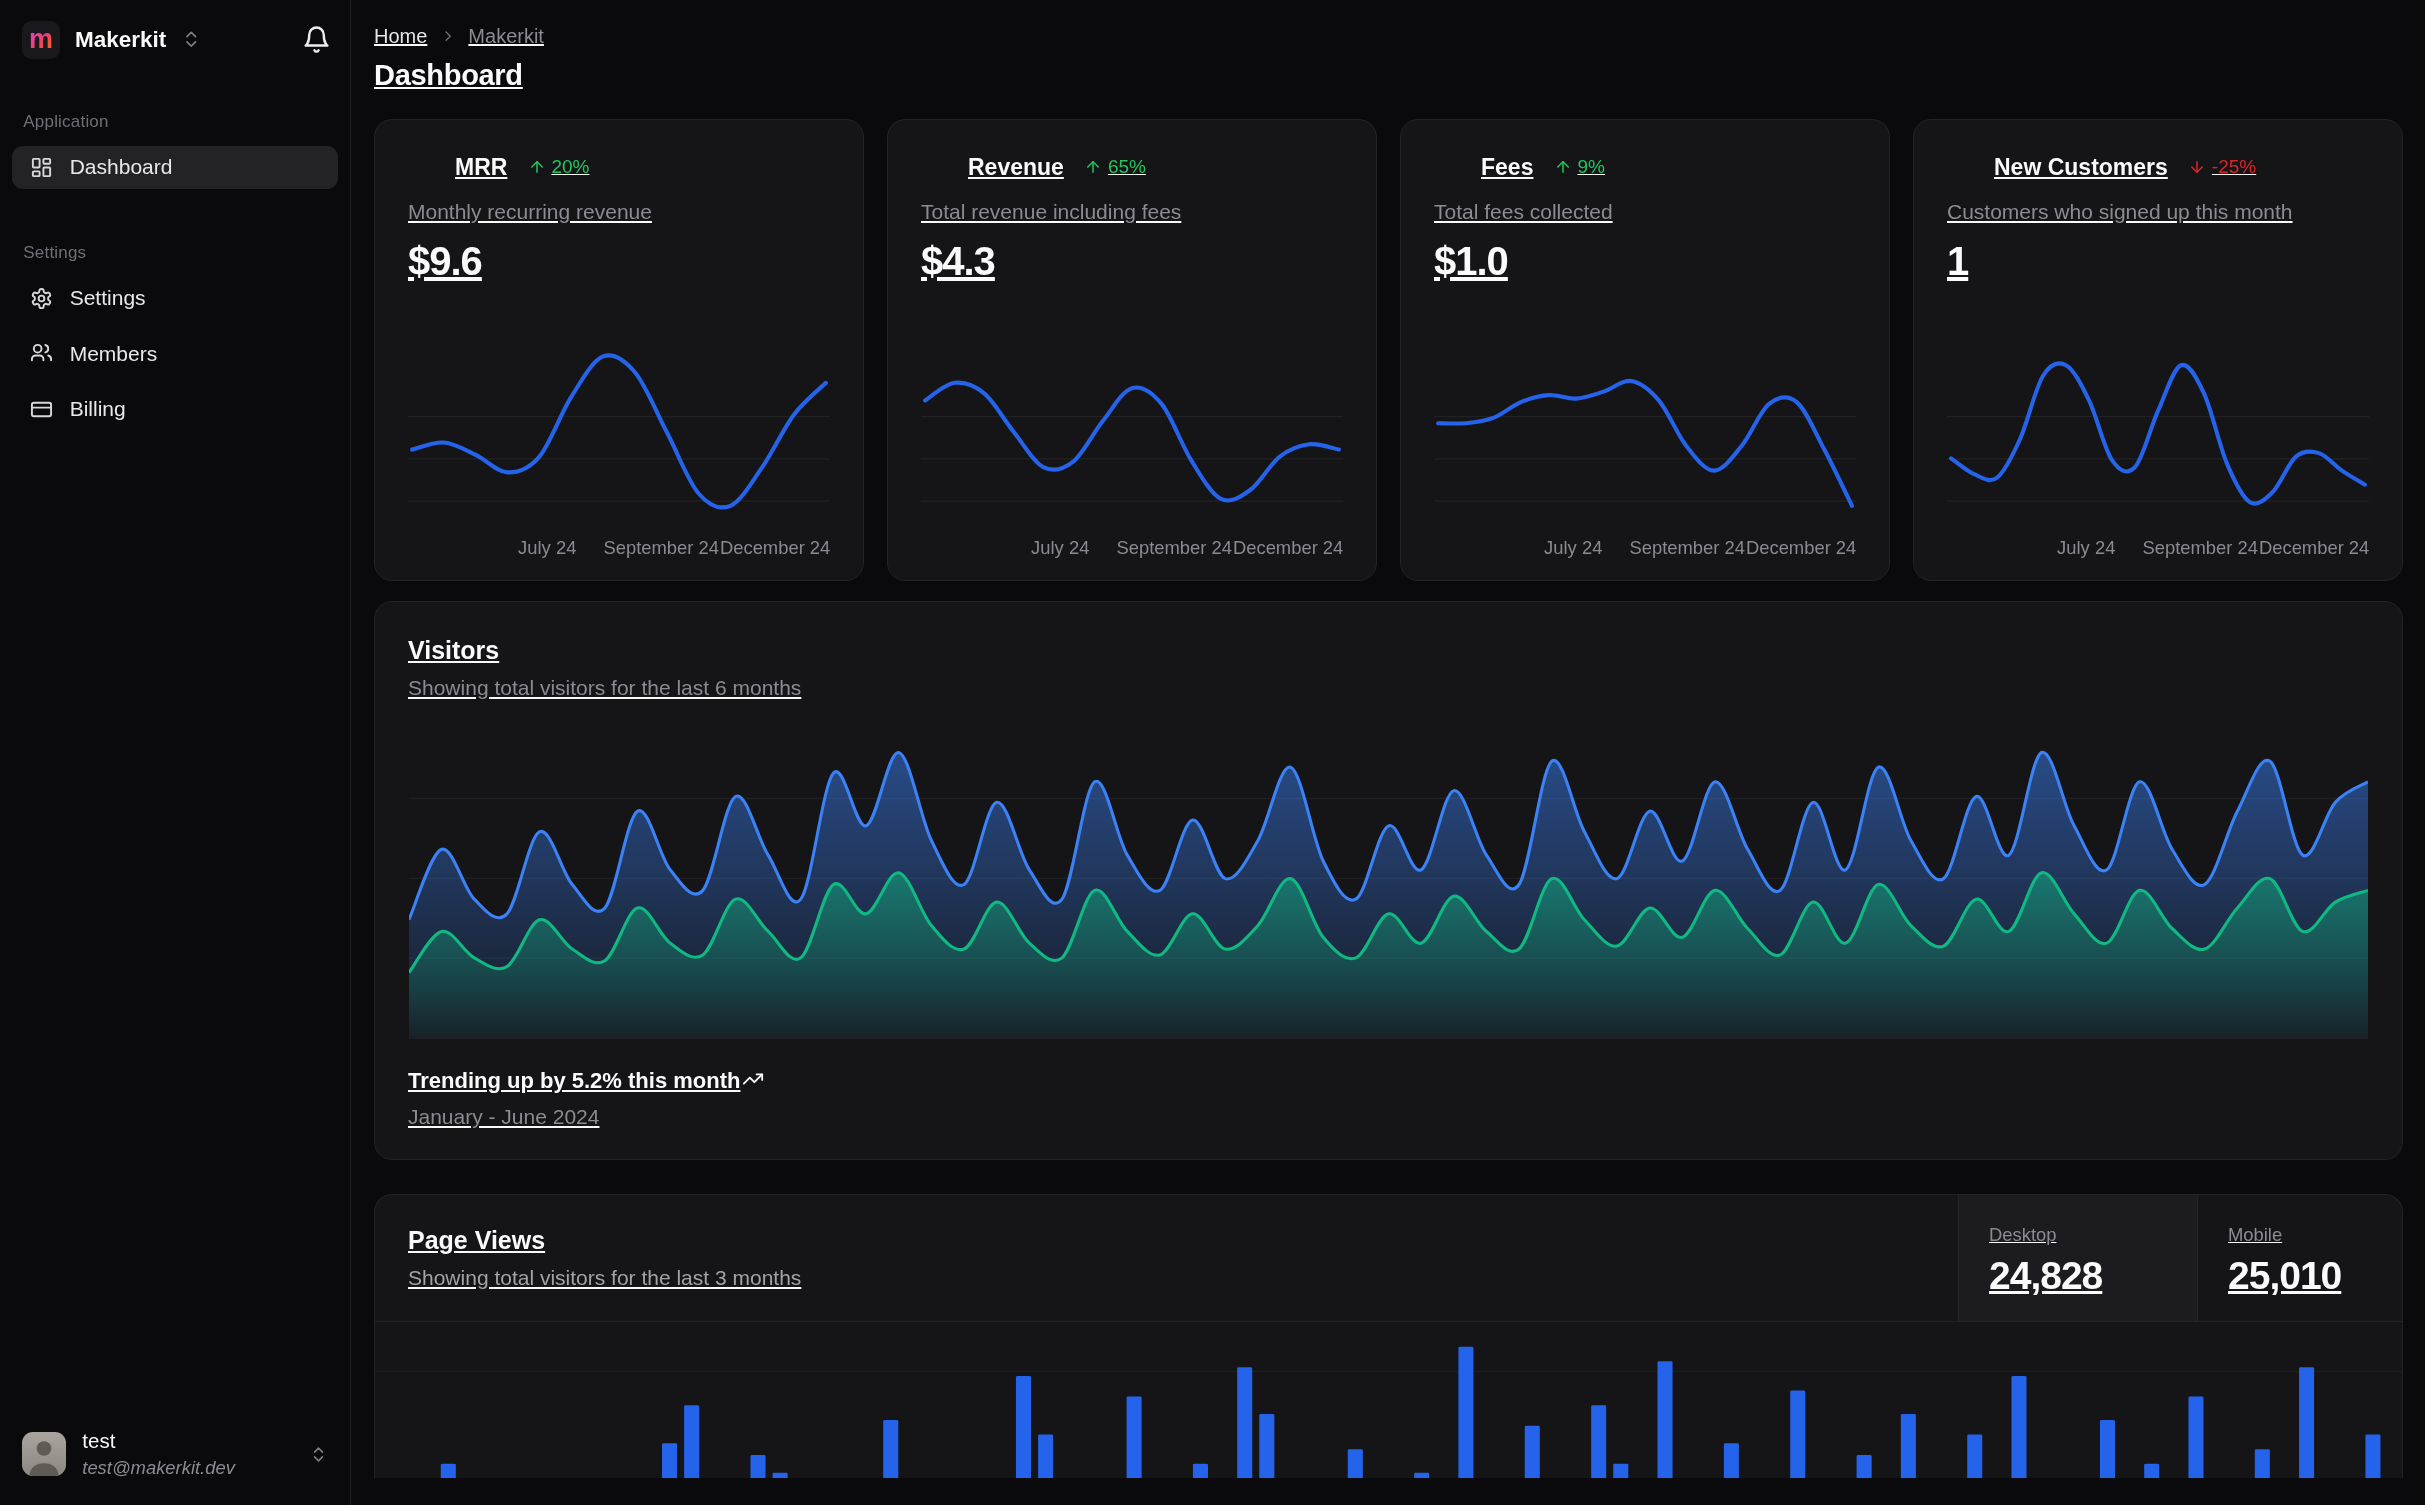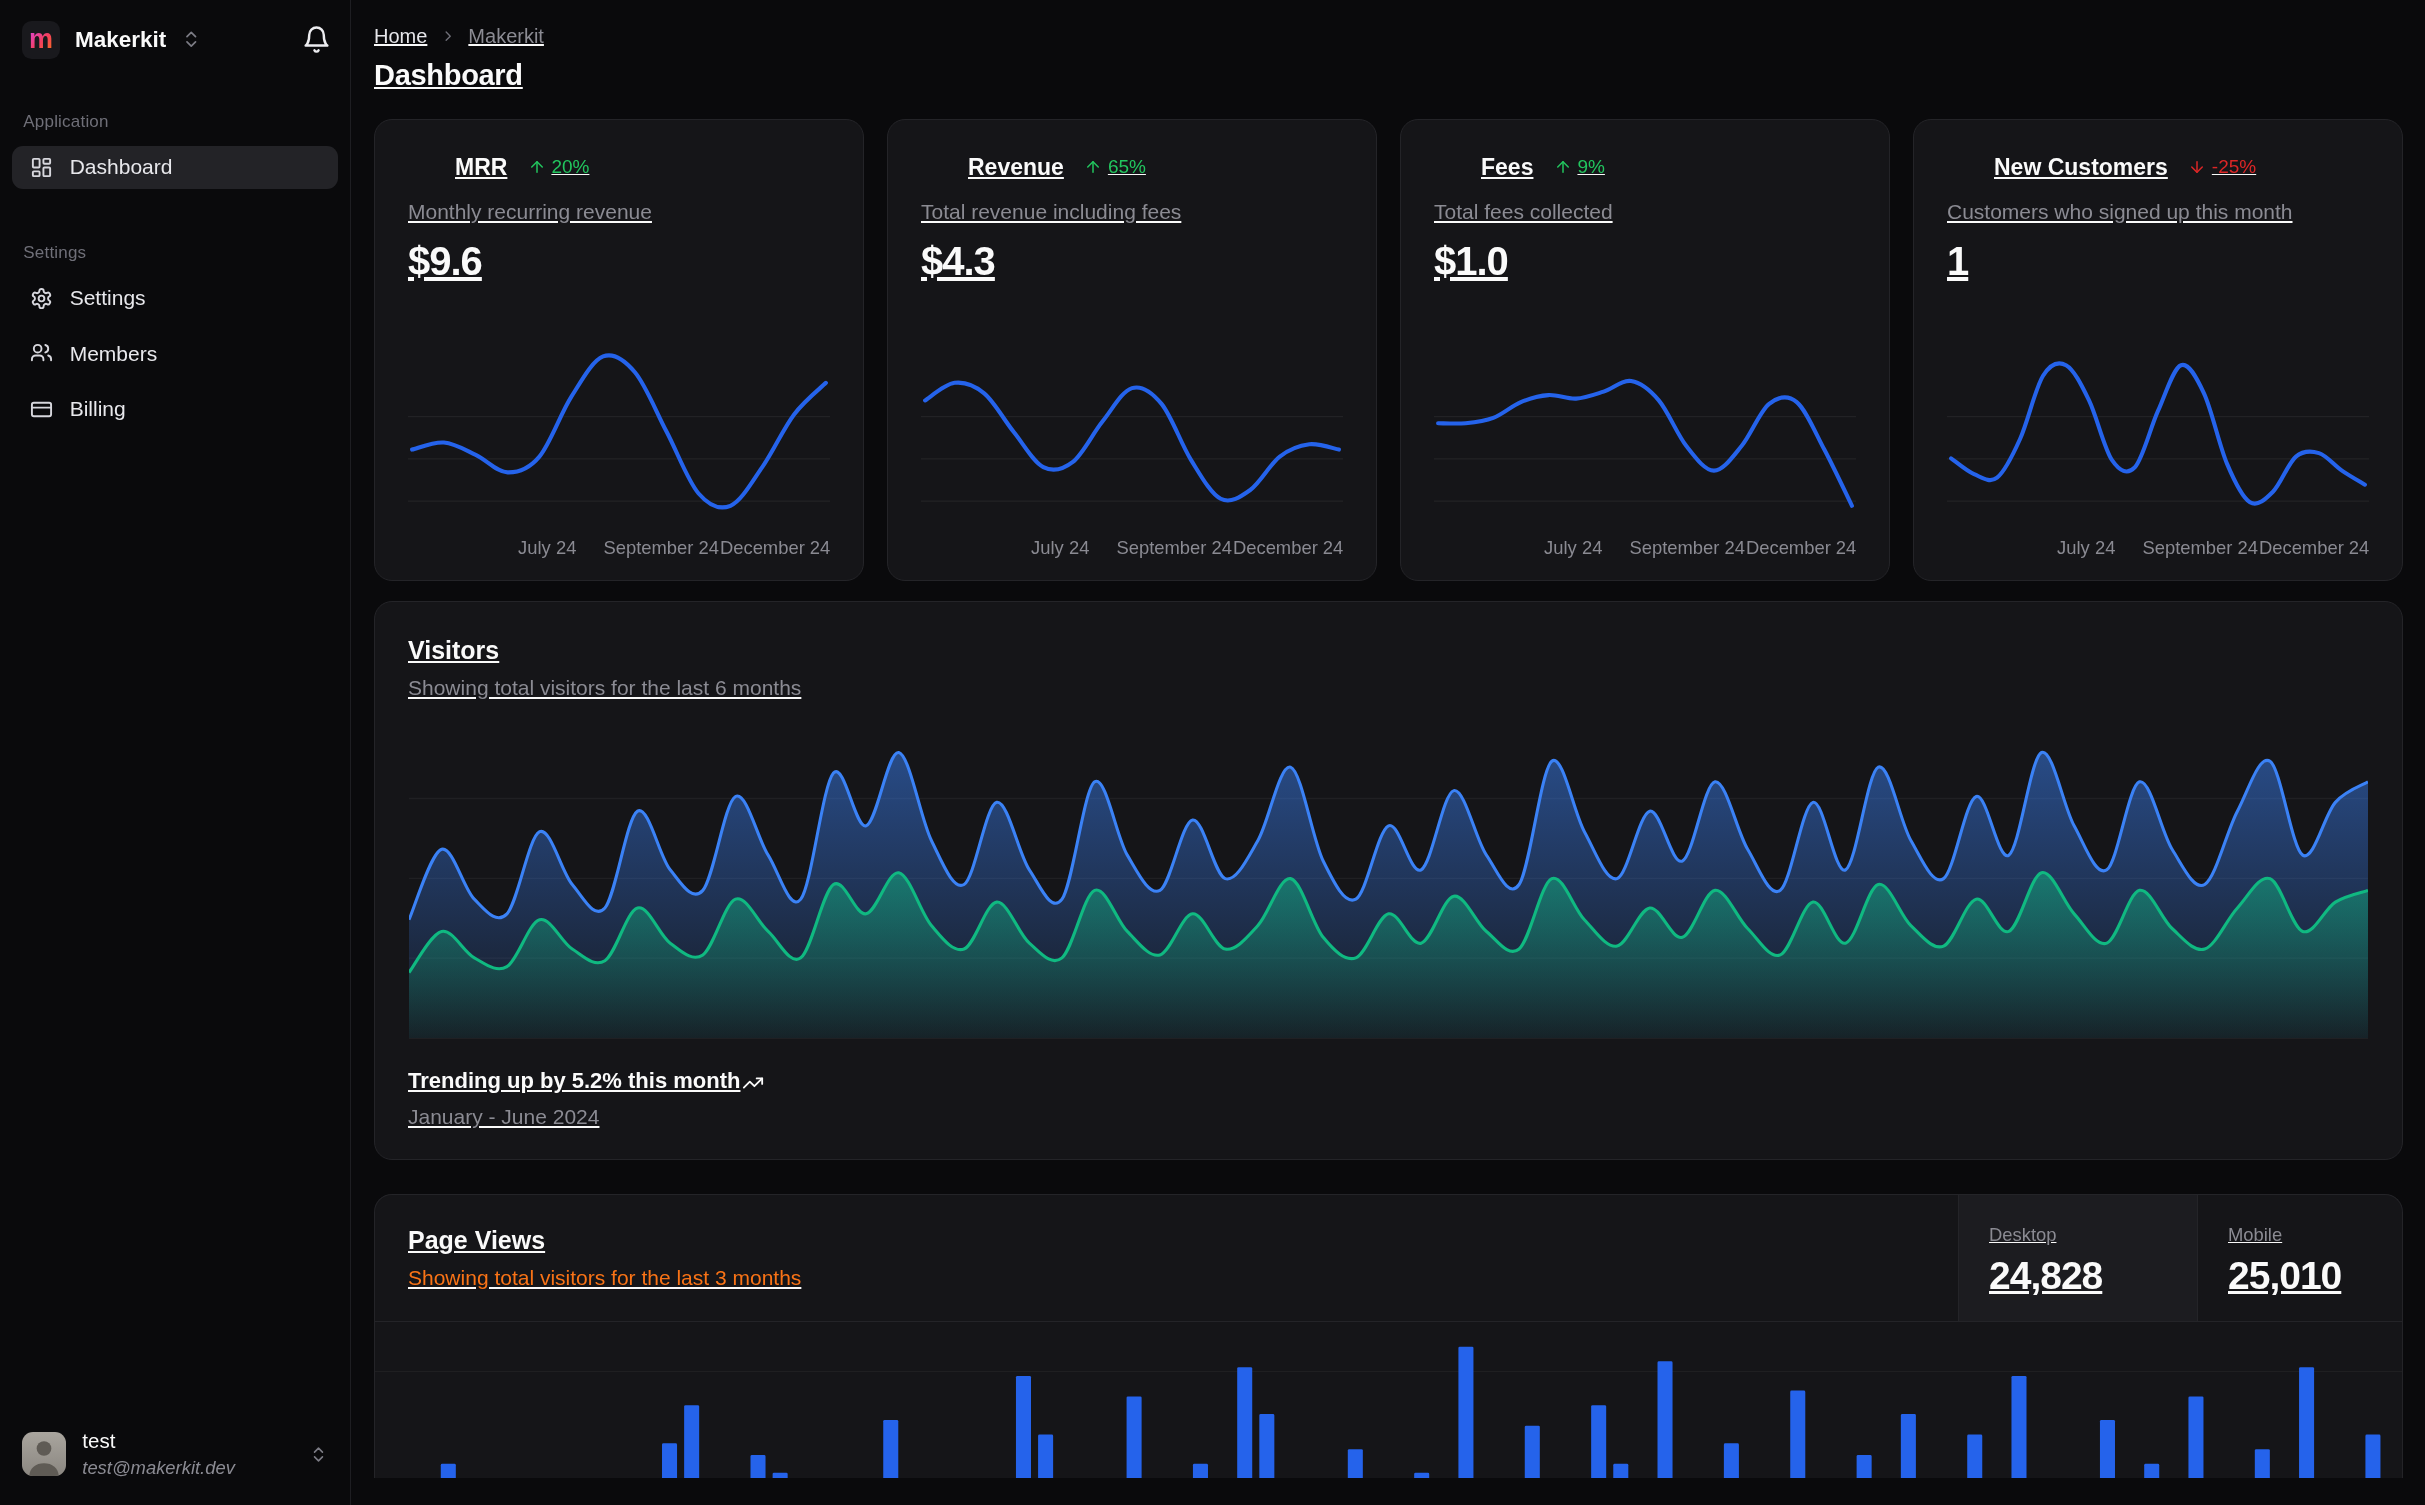--- a/index.html
+++ b/index.html
@@ -83,30 +83,30 @@
   .spark-labels span { position:absolute; bottom:1.4px; transform:translateX(-50%); white-space:nowrap; }
   .xl-0 { left:33%; } .xl-1 { left:60%; } .xl-2 { left:87%; }
 
   
   .visitors-card { margin-top:20.5px; padding:34px 0 30px; display:flex; flex-direction:column; }
   .v-head { padding:0 33px; }
   .v-title { font-size:25px; font-weight:700; }
   .v-sub { margin-top:11px; font-size:21px; color:#8b8b93; }
   .v-chart { margin:31px 34px 0; height:308px; border-bottom:1.4px solid rgba(255,255,255,.05); }
   .v-foot { padding:29px 33px 0; }
-  .v-foot-main { display:flex; align-items:flex-end; gap:2px; font-size:22px; font-weight:700; }
+  .v-foot-main { display:flex; align-items:flex-start; gap:2px; font-size:22px; font-weight:700; }
   .v-foot-main .icon { color:#fafafa; }
   .v-foot-sub { margin-top:11px; font-size:21px; color:#8b8b93; }
 
   
   .pv-card { margin-top:34px; border-radius:18px 18px 0 0; border-bottom:none; overflow:hidden; display:flex; flex-direction:column; }
   .pv-head { display:flex; align-items:stretch; border-bottom:1px solid #242428; }
   .pv-titles { flex:1; padding:31px 33px; }
   .pv-title { font-size:25px; font-weight:700; }
-  .pv-sub { margin-top:11px; font-size:21px; color:#f97316; }
+  .pv-sub { margin-top:11px; font-size:21px; color:#a3a3a3; }
   .pv-stat {
     width:239px; border:none; border-left:1px solid #242428; background:transparent;
     color:#fafafa; text-align:left; padding:29px 0 0 30px; cursor:pointer;
     display:flex; flex-direction:column; gap:8.2px; font-family:inherit;
   }
   .pv-stat.active { background:#1c1c20; }
   .pv-stat.mobile { width:205px; }
   .pv-stat-label { font-size:18.4px; color:#8b8b93; }
   .pv-stat-value { font-size:39px; font-weight:700; letter-spacing:-1px; }
   .pv-chart-wrap { position:relative; height:156px; overflow:hidden; }

